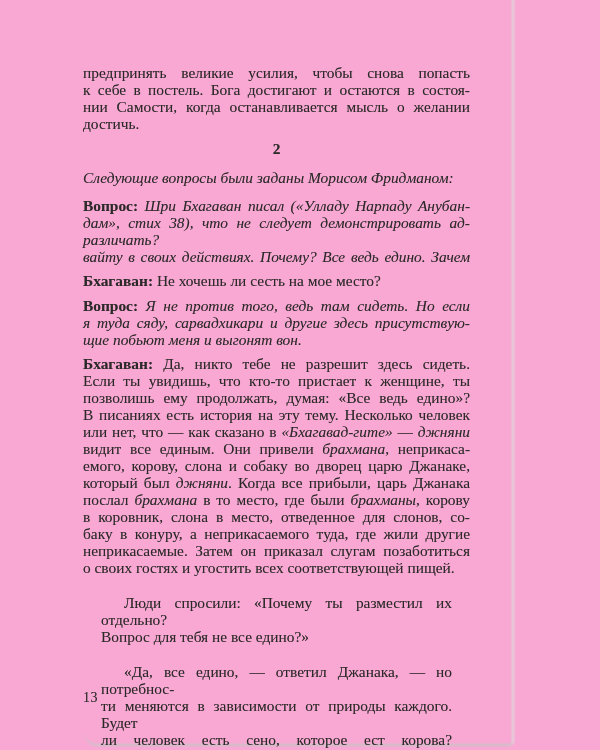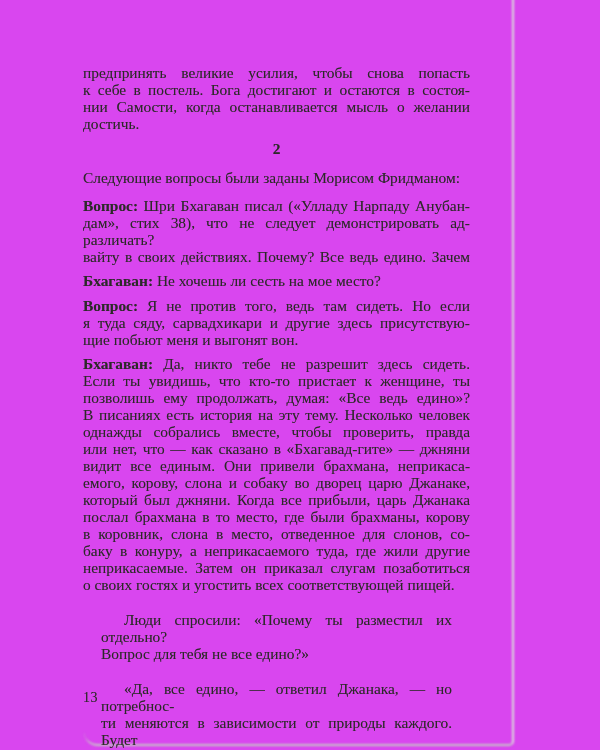--- a/index.html
+++ b/index.html
@@ -4,21 +4,21 @@
 <style>
   html, body {
     margin: 0;
     padding: 0;
     background: #ffffff;
   }
   .scan {
     position: relative;
     width: 600px;
     height: 750px;
-    background: #d946ef;
+    background: #f9a8d4;
     overflow: hidden;
     font-family: "Liberation Serif", "DejaVu Serif", serif;
   }
   
   .page-edge {
     position: absolute;
     left: 84px;
     top: -40px;
     width: 428px;
     height: 784px;
@@ -49,21 +49,21 @@
     white-space: normal;
   }
   .line.last { text-align-last: left; }
   .para.heading .line {
     text-align: center;
     text-align-last: center;
     font-weight: bold;
   }
   .para.indent .line:first-child { text-indent: 23px; }
   .b { font-weight: bold; }
-  .i { }
+  .i { font-style: italic; }
   .folio {
     position: absolute;
     top: 690px;
     left: 83px;
     width: 387px;
     box-sizing: border-box;
     padding-right: 7px;
     font-size: 14px;
     letter-spacing: 0.5px;
     color: #2c2a28;
@@ -100,21 +100,20 @@
       <div class="para dialogue">
         <div class="line"><span class="b">Вопрос: </span><span class="i">Я не против того, ведь там сидеть. Но если</span></div>
         <div class="line"><span class="i">я туда сяду, сарвадхикари и другие здесь присутствую-</span></div>
         <div class="line last"><span class="i">щие побьют меня и выгонят вон.</span></div>
       </div>
       <div class="para dialogue">
         <div class="line"><span class="b">Бхагаван: </span><span>Да, никто тебе не разрешит здесь сидеть.</span></div>
         <div class="line"><span>Если ты увидишь, что кто-то пристает к женщине, ты</span></div>
         <div class="line"><span>позволишь ему продолжать, думая: «Все ведь едино»?</span></div>
         <div class="line"><span>В писаниях есть история на эту тему. Несколько человек</span></div>
-        <div class="line"><span>однажды собрались вместе, чтобы проверить, правда</span></div>
         <div class="line"><span>или нет, что — как сказано в </span><span class="i">«Бхагавад-гите»</span><span> — </span><span class="i">джняни</span></div>
         <div class="line"><span>видит все единым. Они привели </span><span class="i">брахмана</span><span>, неприкаса-</span></div>
         <div class="line"><span>емого, корову, слона и собаку во дворец царю Джанаке,</span></div>
         <div class="line"><span>который был </span><span class="i">джняни</span><span>. Когда все прибыли, царь Джанака</span></div>
         <div class="line"><span>послал </span><span class="i">брахмана</span><span> в то место, где были </span><span class="i">брахманы</span><span>, корову</span></div>
         <div class="line"><span>в коровник, слона в место, отведенное для слонов, со-</span></div>
         <div class="line"><span>баку в конуру, а неприкасаемого туда, где жили другие</span></div>
         <div class="line"><span>неприкасаемые. Затем он приказал слугам позаботиться</span></div>
         <div class="line last"><span>о своих гостях и угостить всех соответствующей пищей.</span></div>
       </div>

